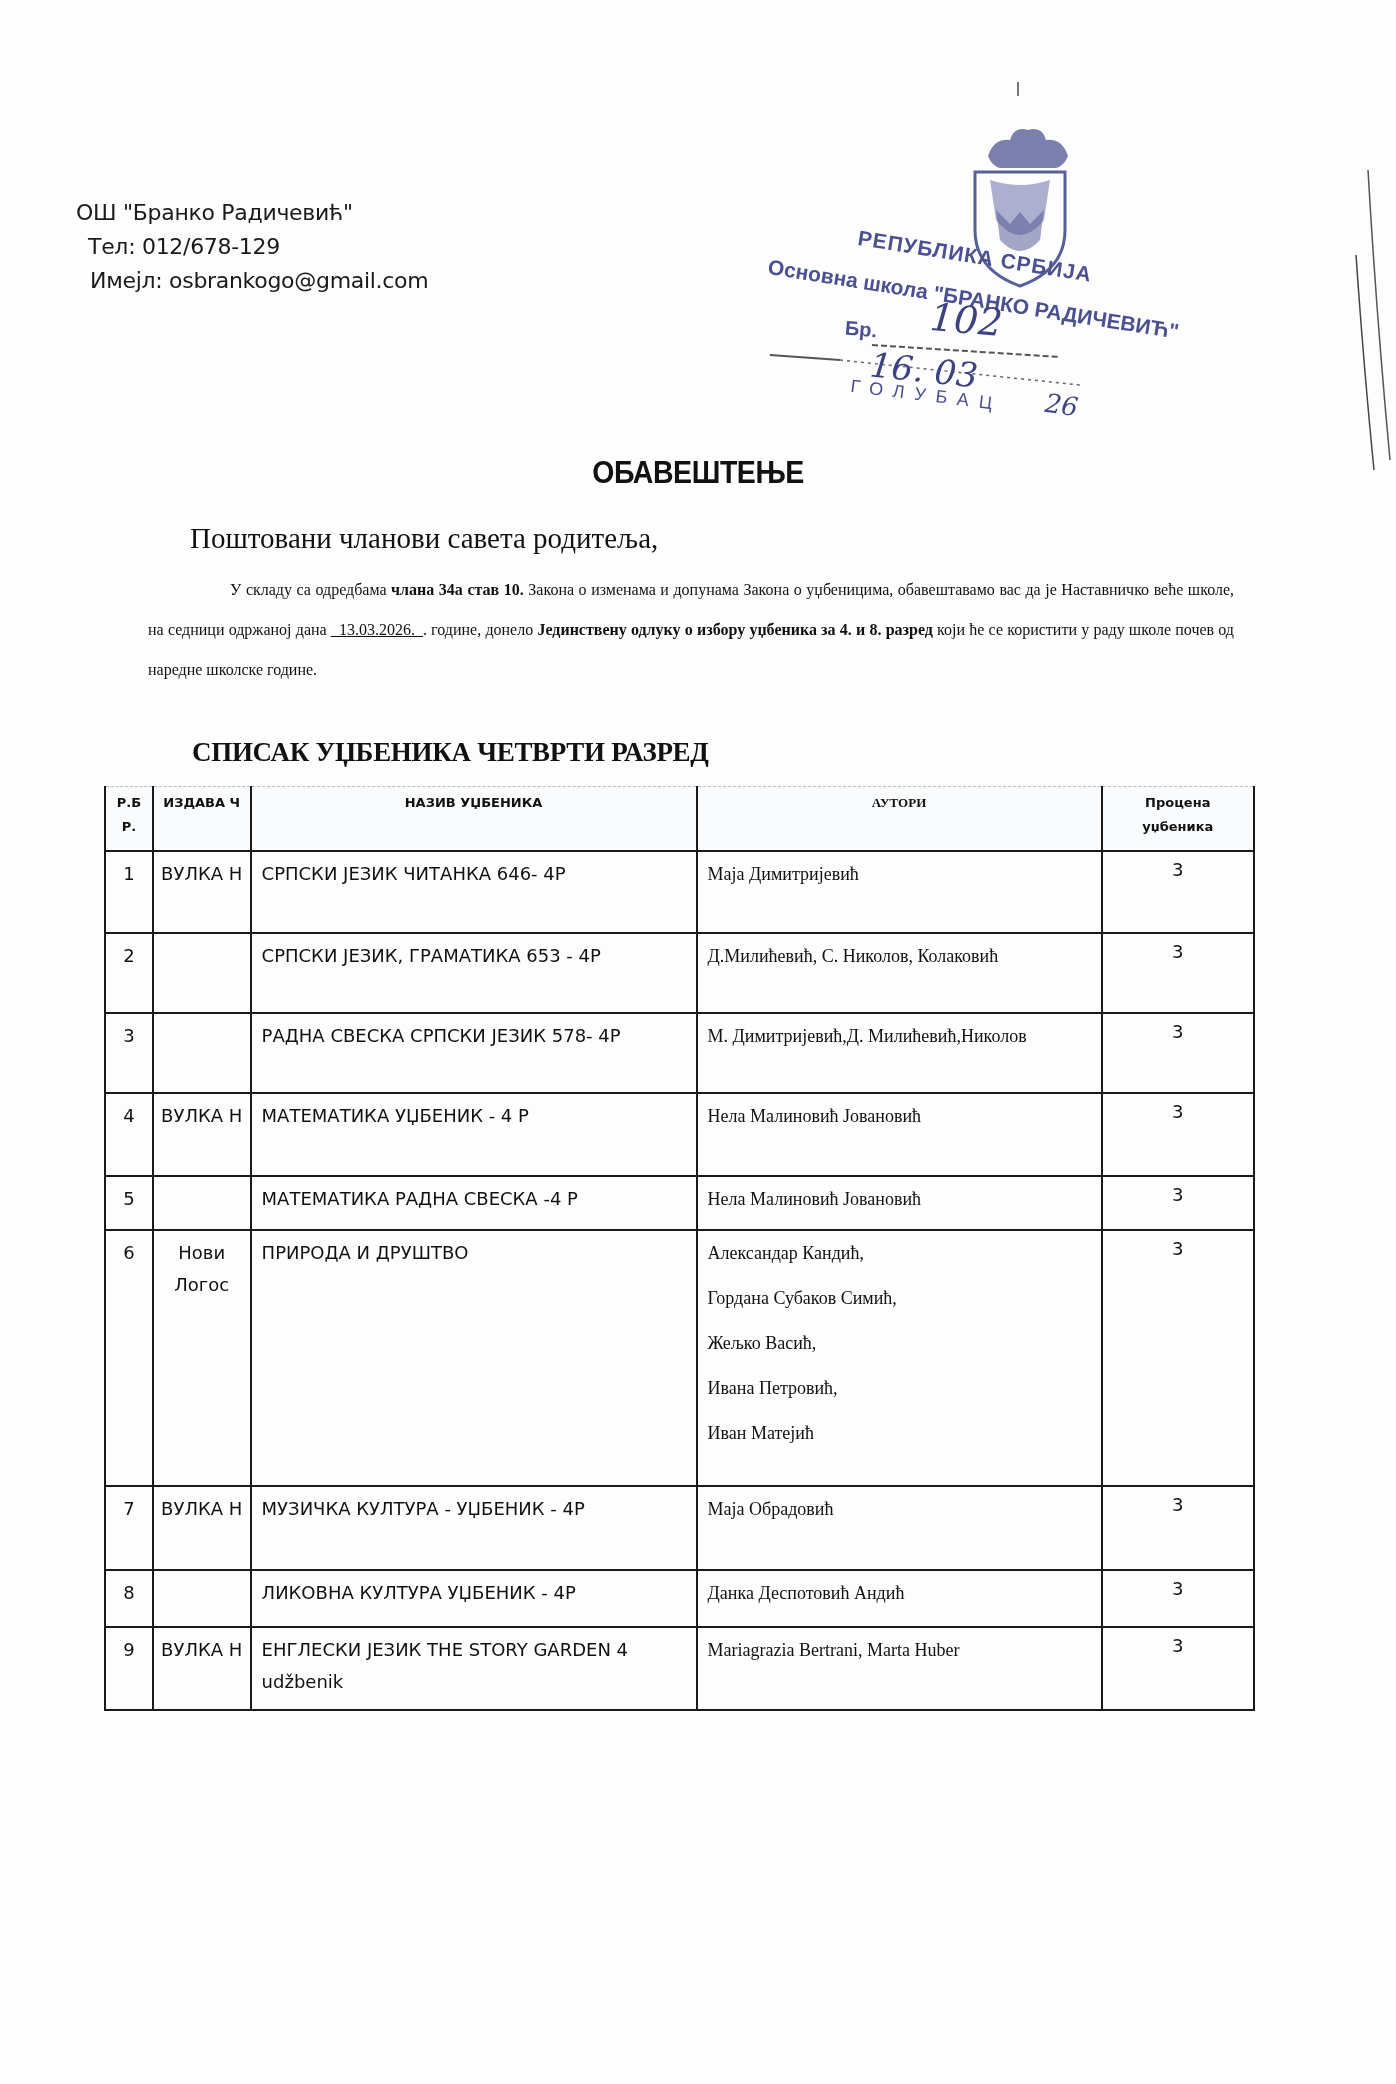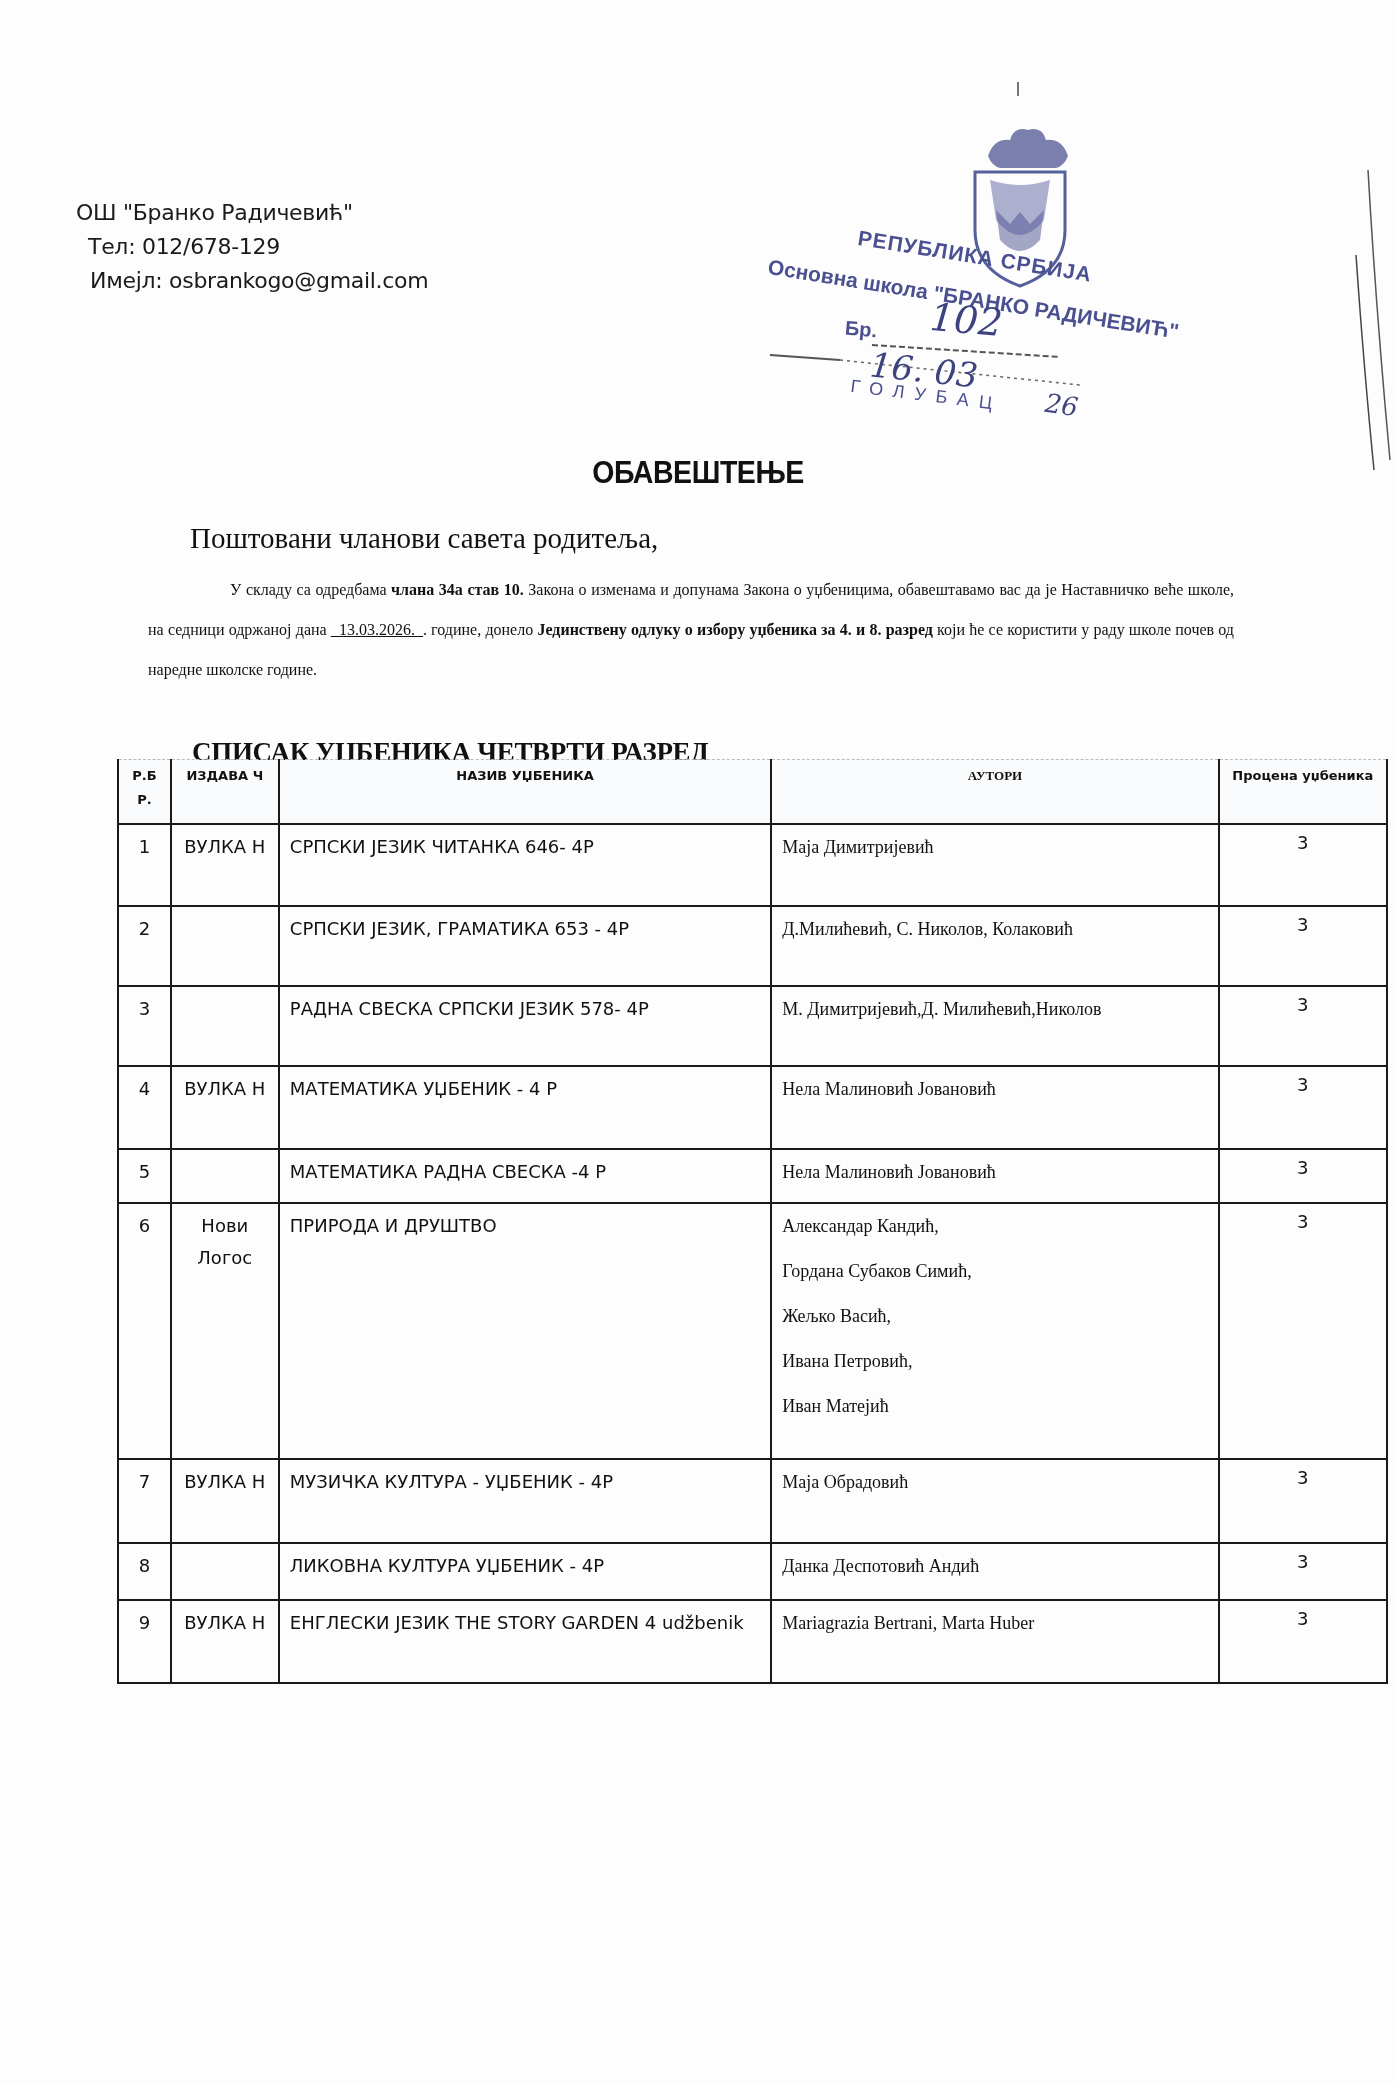--- a/index.html
+++ b/index.html
@@ -35,21 +35,21 @@
 
   .salutation { left: 190px; top: 522px; font-family: "Liberation Serif", serif; font-size: 29px; }
   .body-para { left: 108px; top: 570px; width: 1086px; font-family: "Liberation Serif", serif; font-size: 16px; line-height: 40px; text-align: justify; margin-left: 40px; }
   .body-para .indent { display: inline-block; width: 82px; }
   .body-para b { font-weight: bold; }
   .body-para .date-u { text-decoration: underline; }
 
   .section-title { left: 192px; top: 737px; font-family: "Liberation Serif", serif; font-weight: bold; font-size: 27px; letter-spacing: -0.3px; }
 
   
-  .tbl { left: 104px; top: 759px; width: 1271px; border-collapse: collapse; table-layout: fixed; font-family: "DejaVu Sans", sans-serif; font-size: 18px; margin-left: 13px; }
+  .tbl { left: 104px; top: 786px; width: 1151px; border-collapse: collapse; table-layout: fixed; font-family: "DejaVu Sans", sans-serif; font-size: 18px; }
   .tbl td, .tbl th { border: 2px solid #1a1a1a; vertical-align: top; padding: 6px 10px; line-height: 32px; }
   .tbl th { border-top: 1px dashed #bbb; font-weight: bold; font-size: 13px; line-height: 24px; padding: 4px 6px; height: 55px; background: #fafbfc; }
   .tbl .c-rb { width: 32px; text-align: center; padding-left: 4px; padding-right: 4px;}
   .tbl .c-pub { width: 76px; text-align: center; padding-left: 4px; padding-right: 4px;}
   .tbl .c-name { width: 378px; }
   .tbl .c-auth { width: 342px; font-family: Liberation Serif, serif; }
   .tbl .c-est { width: 120px; text-align: center; }
   .tbl th.c-name, .tbl th.c-auth { }
   .tbl td.c-est { padding-top: 2px; }
   .authors-list div { margin-bottom: 13px; }

